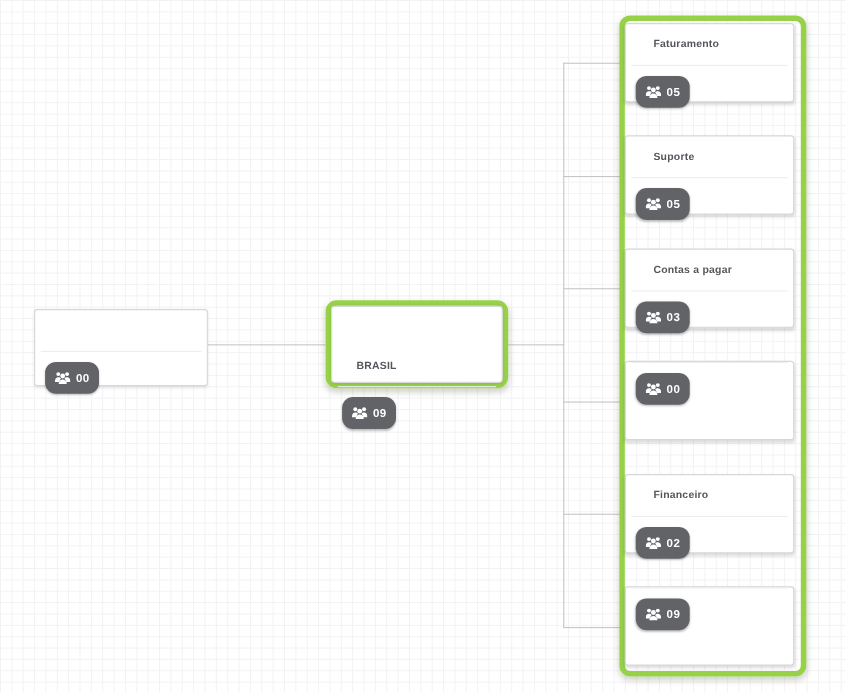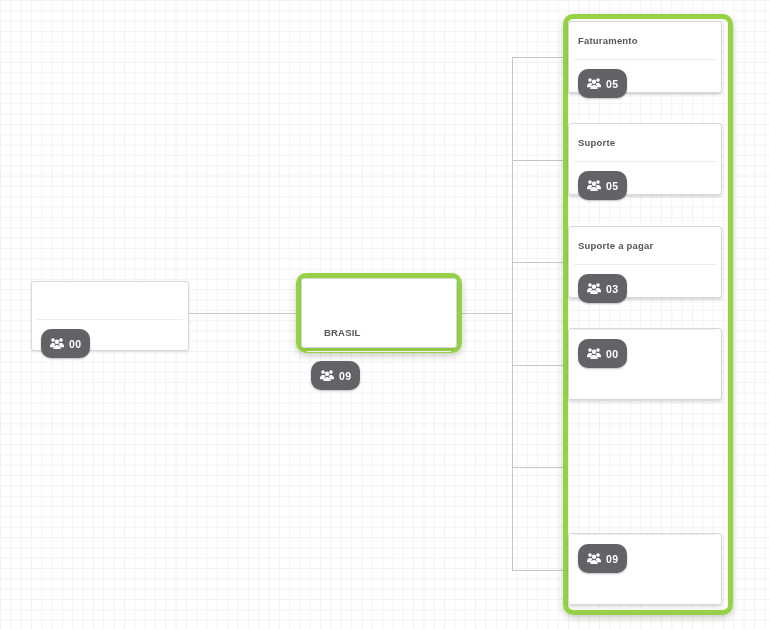--- a/index.html
+++ b/index.html
@@ -22,21 +22,21 @@
   .card{
     position:absolute;
     background:#fff;
     border:1px solid #d8d8da;
     border-radius:3px;
     box-shadow:0 1px 3px rgba(0,0,0,0.10);
     box-sizing:border-box;
   }
   .card-title{
     height:24px;
-    padding:13px 9px 0 9px;
+    padding:13px 9px 0 25px;
     font-size:9.5px;
     font-weight:600;
     letter-spacing:.2px;
     color:#55565b;
     white-space:nowrap;
     overflow:hidden;
   }
   .card-title.indent{padding-left:22px;margin-top:35px;}
   .card-sep{border-top:1px solid #ededee;margin:0 5px;}
   .badge{
@@ -153,21 +153,21 @@
             <path d="M14 8.3 C14 6.4 12.7 5 11 5 c-1 0-1.9.4-2.4 1.1 C9.5 7 10 8.1 10.1 9.3 L14 9.3 Z"></path>
             <circle cx="7" cy="3.8" r="2.2"></circle>
             <path d="M3.3 11 C3.3 8.5 4.9 6.9 7 6.9 s3.7 1.6 3.7 4.1 z"></path>
           </svg>
         </span>
         <span>05</span>
       </div>
     </div>
 
     <div class="card" style="top:207px">
-      <div class="card-title">Suporte a pagar</div>
+      <div class="card-title">Contas a pagar</div>
       <div class="card-sep"></div>
       <div class="badge">
         <span class="icon">
           <svg width="14" height="11" viewBox="0 0 14 11" fill="#ffffff" aria-hidden="true">
             <circle cx="3" cy="2.1" r="1.8"></circle>
               <circle cx="11" cy="2.1" r="1.8"></circle>
             <path d="M0 8.3 C0 6.4 1.3 5 3 5 c1 0 1.9.4 2.4 1.1 C4.5 7 4 8.1 3.9 9.3 L0 9.3 Z"></path>
             <path d="M14 8.3 C14 6.4 12.7 5 11 5 c-1 0-1.9.4-2.4 1.1 C9.5 7 10 8.1 10.1 9.3 L14 9.3 Z"></path>
             <circle cx="7" cy="3.8" r="2.2"></circle>
             <path d="M3.3 11 C3.3 8.5 4.9 6.9 7 6.9 s3.7 1.6 3.7 4.1 z"></path>
@@ -187,20 +187,37 @@
             <path d="M0 8.3 C0 6.4 1.3 5 3 5 c1 0 1.9.4 2.4 1.1 C4.5 7 4 8.1 3.9 9.3 L0 9.3 Z"></path>
             <path d="M14 8.3 C14 6.4 12.7 5 11 5 c-1 0-1.9.4-2.4 1.1 C9.5 7 10 8.1 10.1 9.3 L14 9.3 Z"></path>
             <circle cx="7" cy="3.8" r="2.2"></circle>
             <path d="M3.3 11 C3.3 8.5 4.9 6.9 7 6.9 s3.7 1.6 3.7 4.1 z"></path>
           </svg>
         </span>
         <span>00</span>
       </div>
     </div>
 
+    <div class="card" style="top:412px">
+      <div class="card-title">Financeiro</div>
+      <div class="card-sep"></div>
+      <div class="badge">
+        <span class="icon">
+          <svg width="14" height="11" viewBox="0 0 14 11" fill="#ffffff" aria-hidden="true">
+            <circle cx="3" cy="2.1" r="1.8"></circle>
+              <circle cx="11" cy="2.1" r="1.8"></circle>
+            <path d="M0 8.3 C0 6.4 1.3 5 3 5 c1 0 1.9.4 2.4 1.1 C4.5 7 4 8.1 3.9 9.3 L0 9.3 Z"></path>
+            <path d="M14 8.3 C14 6.4 12.7 5 11 5 c-1 0-1.9.4-2.4 1.1 C9.5 7 10 8.1 10.1 9.3 L14 9.3 Z"></path>
+            <circle cx="7" cy="3.8" r="2.2"></circle>
+            <path d="M3.3 11 C3.3 8.5 4.9 6.9 7 6.9 s3.7 1.6 3.7 4.1 z"></path>
+          </svg>
+        </span>
+        <span>02</span>
+      </div>
+    </div>
 
     <div class="card" style="top:514px">
       <div class="card-sep"></div>
       <div class="badge">
         <span class="icon">
           <svg width="14" height="11" viewBox="0 0 14 11" fill="#ffffff" aria-hidden="true">
             <circle cx="3" cy="2.1" r="1.8"></circle>
               <circle cx="11" cy="2.1" r="1.8"></circle>
             <path d="M0 8.3 C0 6.4 1.3 5 3 5 c1 0 1.9.4 2.4 1.1 C4.5 7 4 8.1 3.9 9.3 L0 9.3 Z"></path>
             <path d="M14 8.3 C14 6.4 12.7 5 11 5 c-1 0-1.9.4-2.4 1.1 C9.5 7 10 8.1 10.1 9.3 L14 9.3 Z"></path>

